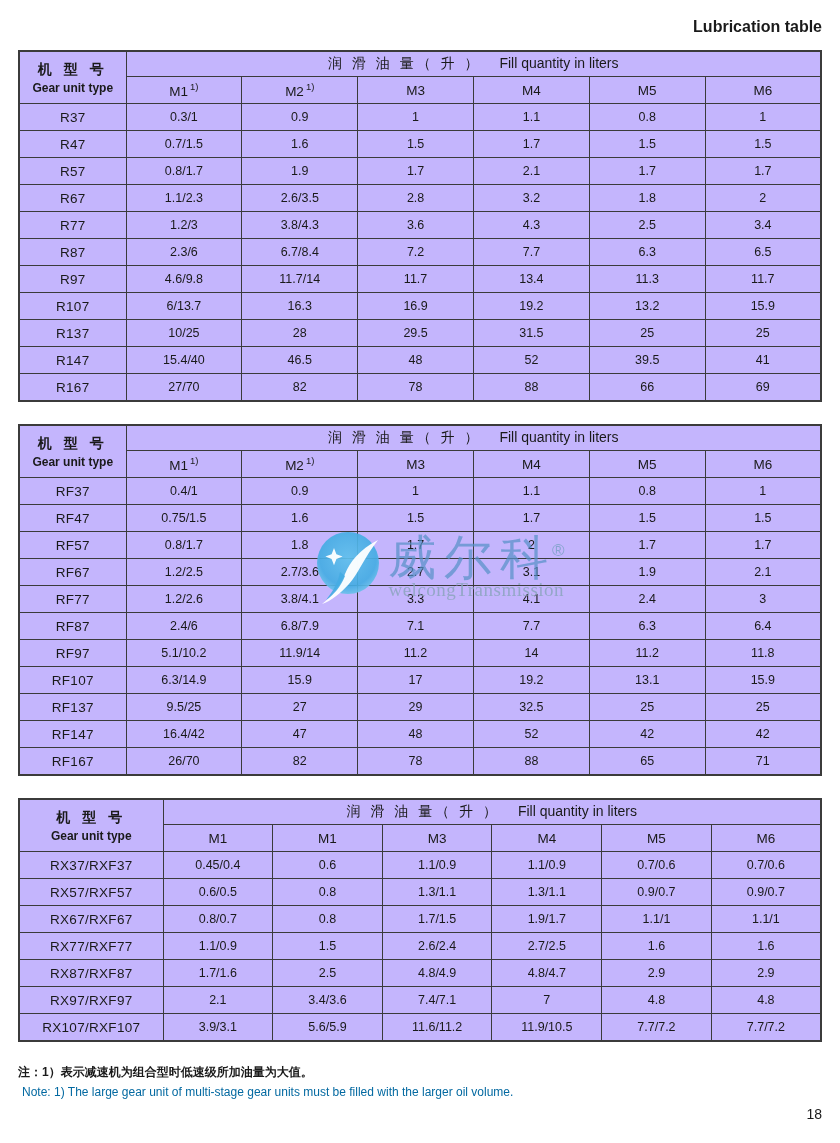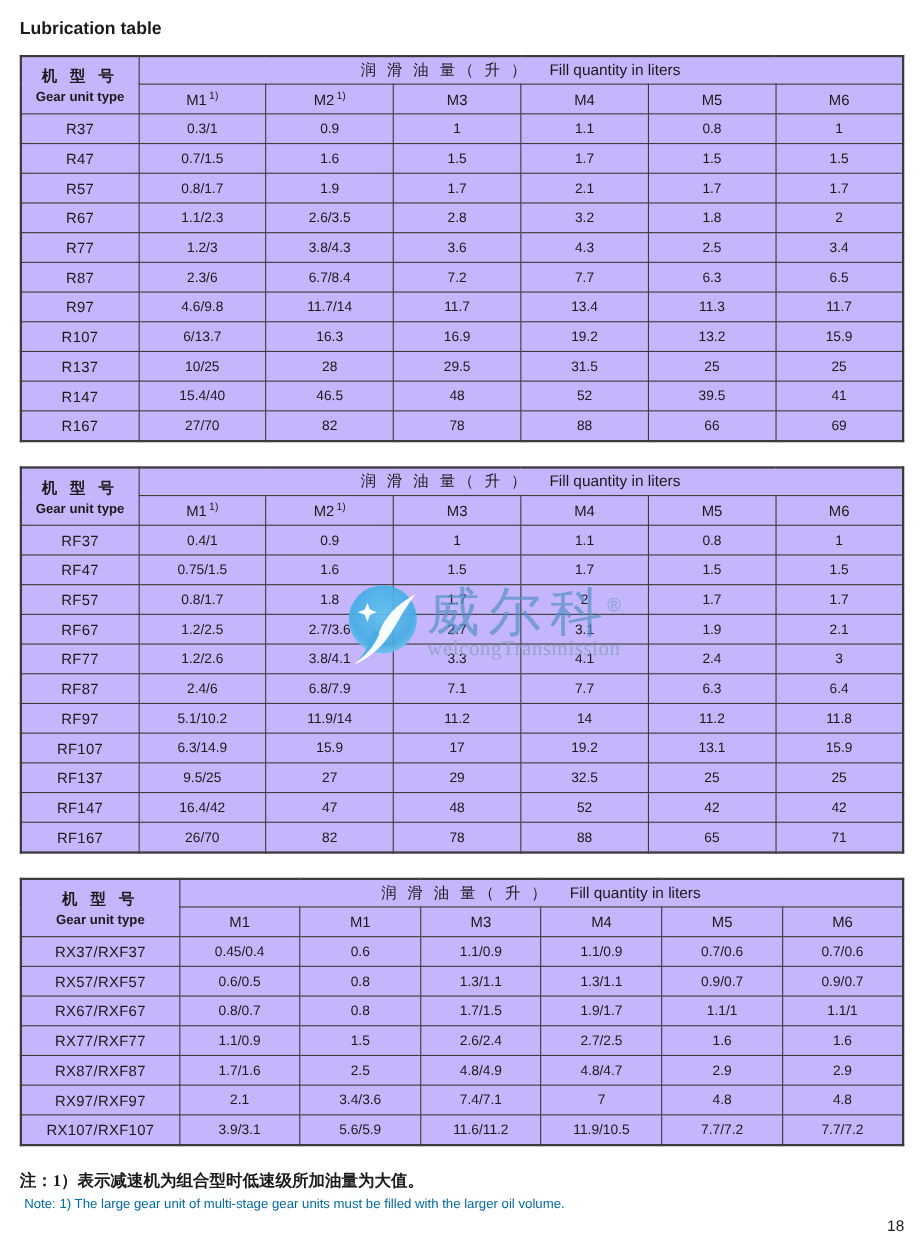--- a/index.html
+++ b/index.html
@@ -20,20 +20,21 @@
   .title-zh {
     font-size: 18px;
     font-weight: bold;
     margin: 0 0 10px 0;
     letter-spacing: 2px;
   }
   .title-en {
     font-size: 16px;
     font-weight: bold;
     margin: 0 0 14px 0;
+    text-align: right;
   }
   table.lub-table {
     border-collapse: collapse;
     table-layout: fixed;
     width: 804px;
     margin: 0 0 22px 0;
     background: #c4b5fd;
   }
   table.lub-table th, table.lub-table td {
     border: 1px solid #3b3b3b;
@@ -48,24 +49,23 @@
   .c-en { font-size: 12px; font-weight: bold; line-height: 18px; }
   th.span-h { height: 24px; font-size: 14px; font-weight: bold; }
   .s-zh { letter-spacing: 3px; margin-right: 18px; }
   .s-en { letter-spacing: 0; margin-top: 44px; }
   th.col-h { height: 26px; font-size: 13.5px; font-weight: normal; }
   th.col-h sup { font-size: 9.5px; margin-left: 2px; }
   tbody th.row-h { height: 26px; font-size: 13.5px; font-weight: normal; letter-spacing: 0.3px; }
   tbody td.val { height: 26px; font-size: 12.5px; }
   .notes { margin-top: 6px; }
   .note-zh {
-    font-size: 15px;
+    font-size: 12px;
     font-weight: bold;
     margin: 16px 0 3px 0;
-    font-family: Liberation Serif, serif;
   }
   .note-en {
     font-size: 12px;
     font-weight: normal;
     color: #0369a1;
     margin: 4px;
   }
   .page-num {
     position: absolute;
     right: 18px;

